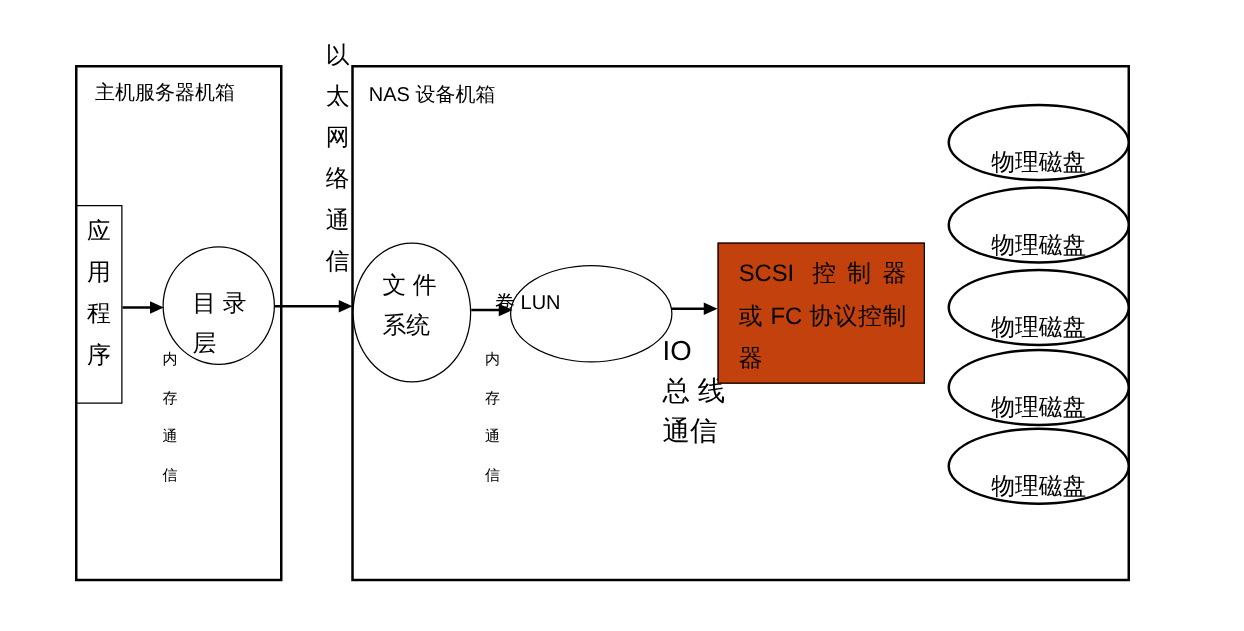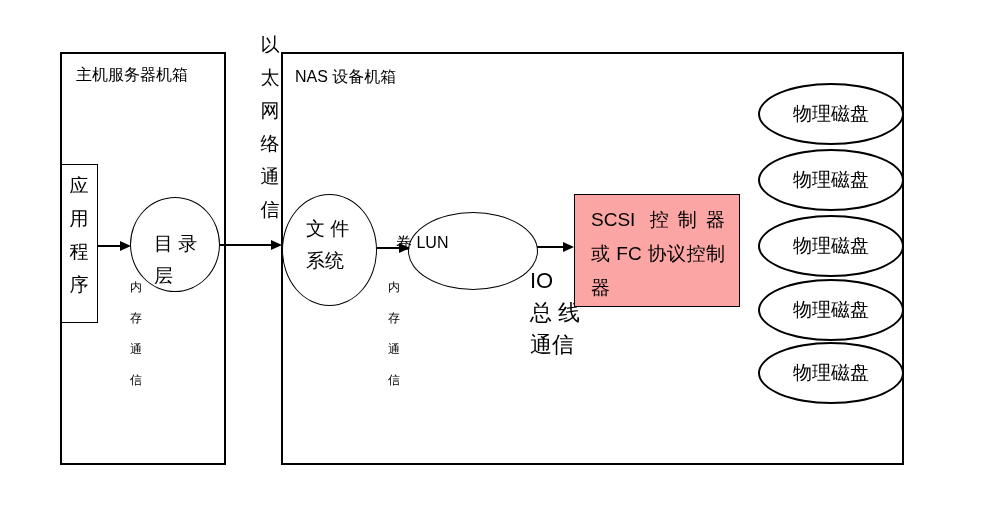--- a/index.html
+++ b/index.html
@@ -5,30 +5,30 @@
   html,body{margin:0;padding:0;background:#fff;}
   .canvas{
     position:relative;width:995px;height:505px;background:#ffffff;
     font-family:"Liberation Sans","DejaVu Sans",sans-serif;color:#000;
     overflow:hidden;
   }
   .rect{position:absolute;border:2px solid #000;background:transparent;box-sizing:border-box;}
   .rect.thin{border-width:1px;}
   .ellipse{position:absolute;border:1px solid #000;border-radius:50%;background:#fff;box-sizing:border-box;}
   .ellipse.thick{border-width:2px;}
-  .ellipse.center{display:flex;align-items:center;justify-content:center;}
+  .ellipse.center{display:flex;align-items:flex-end;justify-content:center;}
   .txt{position:absolute;font-size:16px;line-height:23px;white-space:nowrap;}
   .vtext{position:absolute;width:22px;word-break:break-all;text-align:center;
          font-size:19px;line-height:33px;white-space:normal;}
   .vtext.small{font-size:12px;line-height:31px;}
   .multiline{position:absolute;white-space:pre-line;font-size:19px;line-height:32px;}
   .multiline.small{font-size:22px;}
   .disk-label{font-size:19px;}
   .scsi-text{position:absolute;left:574px;top:194px;width:166px;height:113px;
-             box-sizing:border-box;border:1px solid #000;background:#fca5a5;
+             box-sizing:border-box;border:1px solid #000;background:#c2410c;
              padding:8px 14px 0 16px;font-size:19px;line-height:34px;}
   .scsi-text .jline{text-align:justify;text-align-last:justify;}
   .scsi-text .lline{text-align:left;}
   .arrow{position:absolute;height:12px;}
   .arrow .shaft{position:absolute;left:0;right:8px;top:50%;height:2px;
                 transform:translateY(-50%);background:#000;}
   .arrow .head{position:absolute;right:0;top:50%;transform:translateY(-50%);
                width:0;height:0;border-left:11px solid #000;
                border-top:5px solid transparent;border-bottom:5px solid transparent;}
 </style>

